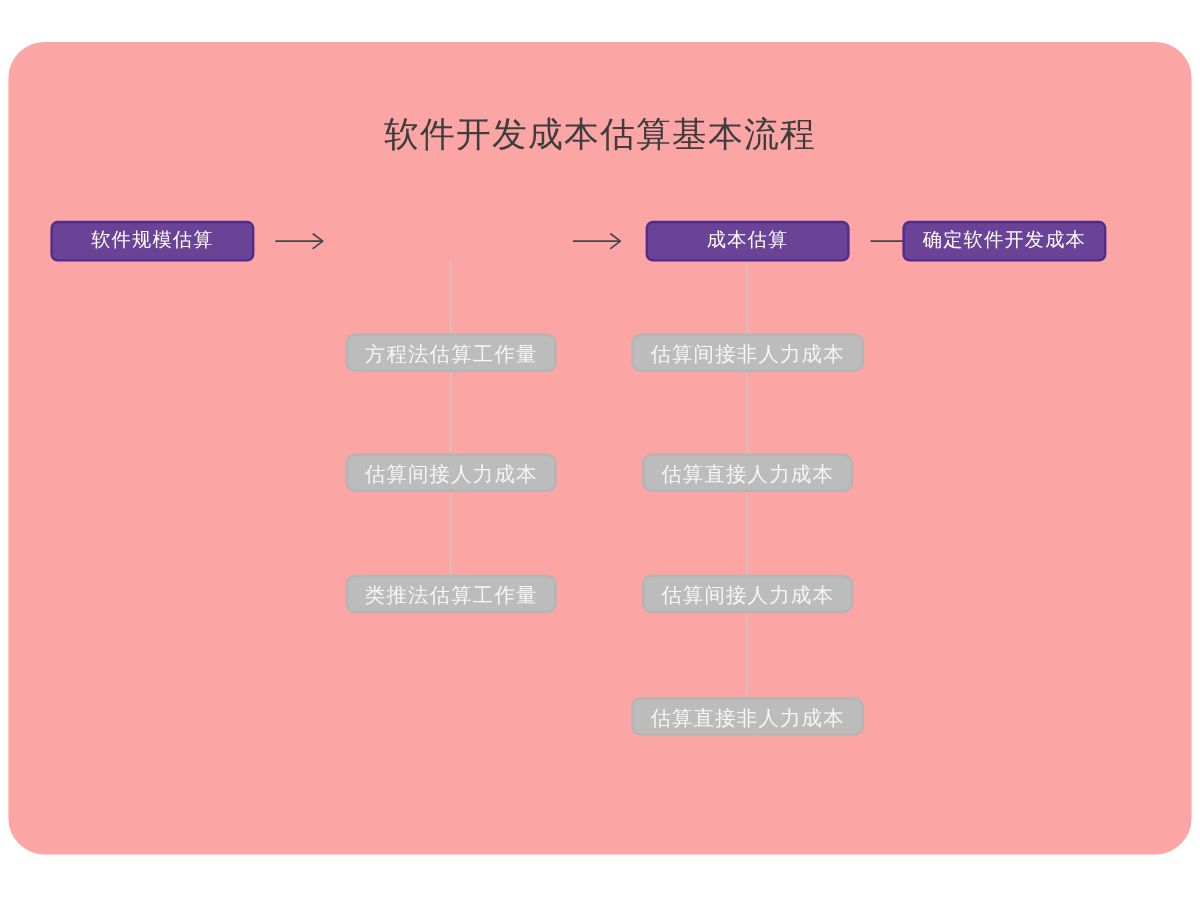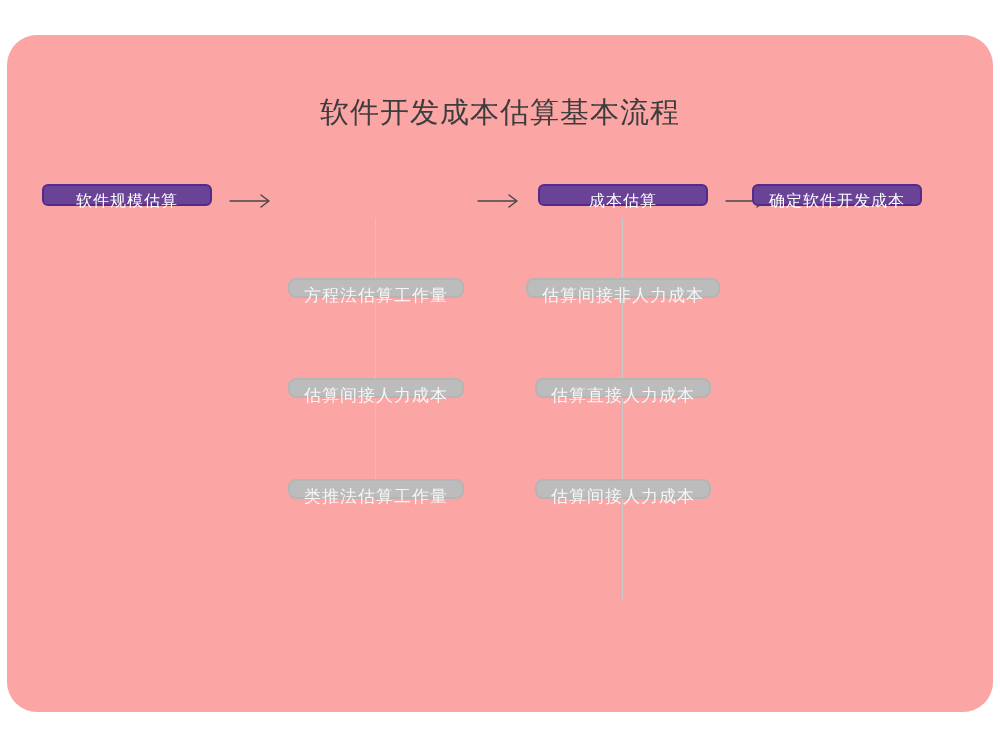--- a/index.html
+++ b/index.html
@@ -33,21 +33,21 @@
     text-align: center;
     font-size: 29px;
     font-weight: 500;
     letter-spacing: 1px;
     color: #3d3d3d;
   }
   .pbox {
     position: absolute;
     top: 149px;
     width: 170px;
-    height: 22px;
+    height: 34px;
     box-sizing: border-box;
     background: #6a4397;
     border: 2px solid #532b8a;
     border-radius: 6px;
     color: #ffffff;
     font-size: 16px;
     letter-spacing: 1px;
     line-height: 30px;
     text-align: center;
     white-space: nowrap;
@@ -71,21 +71,21 @@
     position: absolute;
     width: 1px;
     background: #c9c9c9;
     z-index: 0;
   }
   .vline.work { left: 368px; top: 183px; height: 280px; }
   .vline.cost { left: 615px; top: 183px; height: 382px; }
   .gbox {
     position: absolute;
     transform: translateX(-50%);
-    height: 20px;
+    height: 32px;
     box-sizing: border-box;
     background: #bcbcbc;
     border: 2px solid #b5b5b5;
     border-radius: 8px;
     padding: 0 14px;
     color: #f6f6f7;
     font-size: 17px;
     letter-spacing: 1px;
     line-height: 32px;
     text-align: center;
@@ -132,15 +132,16 @@
 
     <div class="pbox" style="left:745px">确定软件开发成本</div>
 
     <div class="gbox col-work row-1">方程法估算工作量</div>
     <div class="gbox col-work row-2">估算间接人力成本</div>
     <div class="gbox col-work row-3">类推法估算工作量</div>
 
     <div class="gbox col-cost row-1">估算间接非人力成本</div>
     <div class="gbox col-cost row-2">估算直接人力成本</div>
     <div class="gbox col-cost row-3">估算间接人力成本</div>
+    <div class="gbox col-cost row-4">估算直接非人力成本</div>
 
   </div>
 </div>
 
 </body></html>

